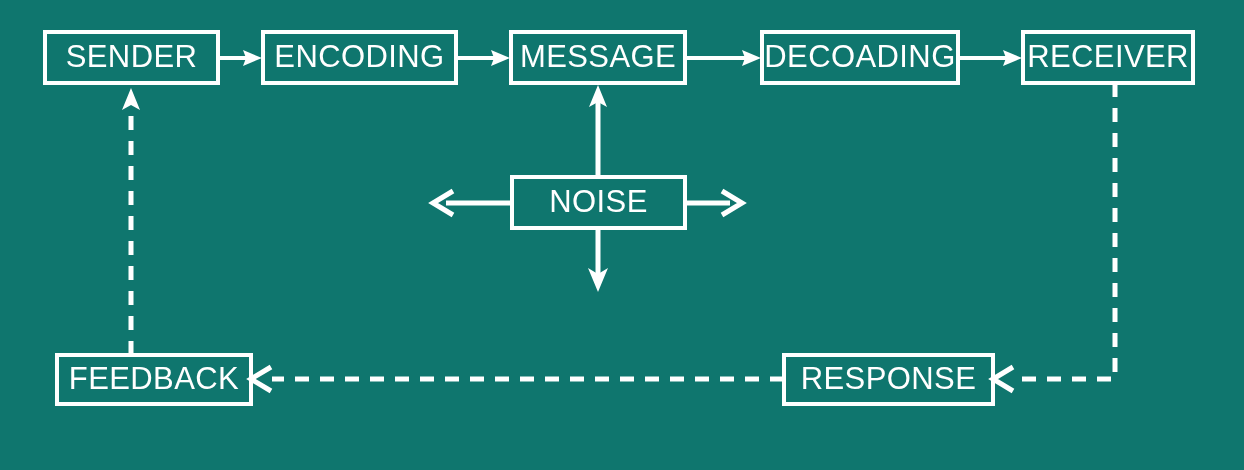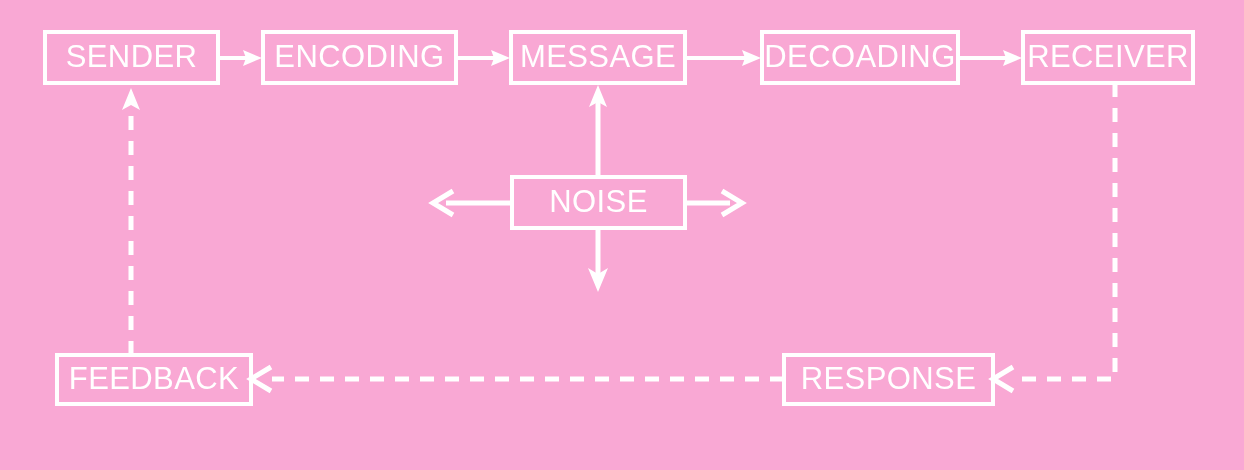--- a/index.html
+++ b/index.html
@@ -7,21 +7,21 @@
     padding: 0;
     background: #132b4a;
   }
   body {
     font-family: "Liberation Sans", sans-serif;
   }
   #diagram-root {
     position: relative;
     width: 1244px;
     height: 470px;
-    background: #f9a8d4;
+    background: #0f766e;
     overflow: hidden;
   }
   #diagram-svg {
     position: absolute;
     top: 0;
     left: 0;
     width: 1244px;
     height: 470px;
     display: block;
   }

